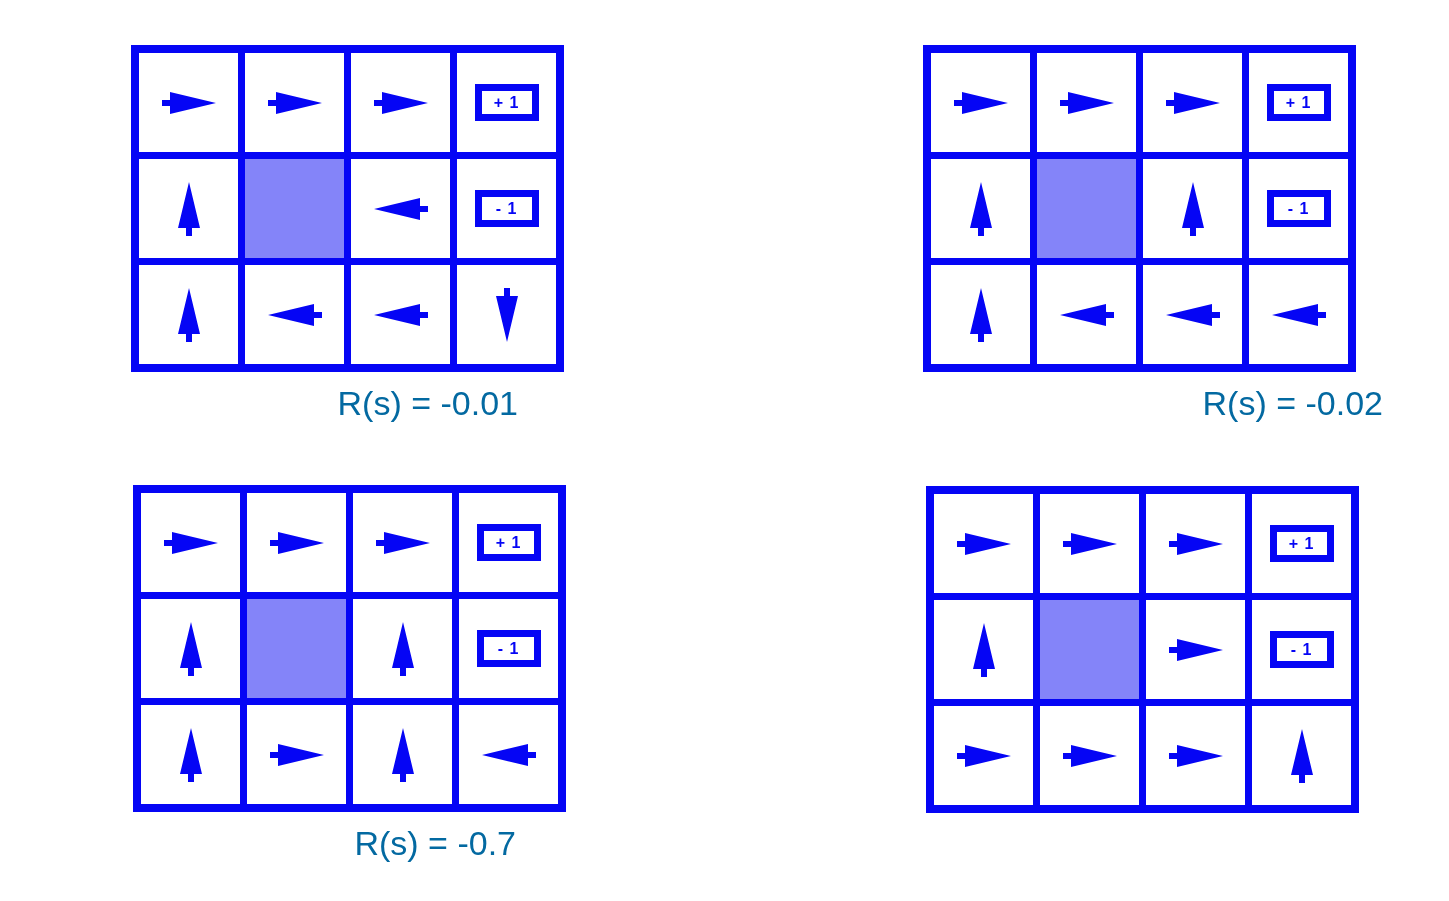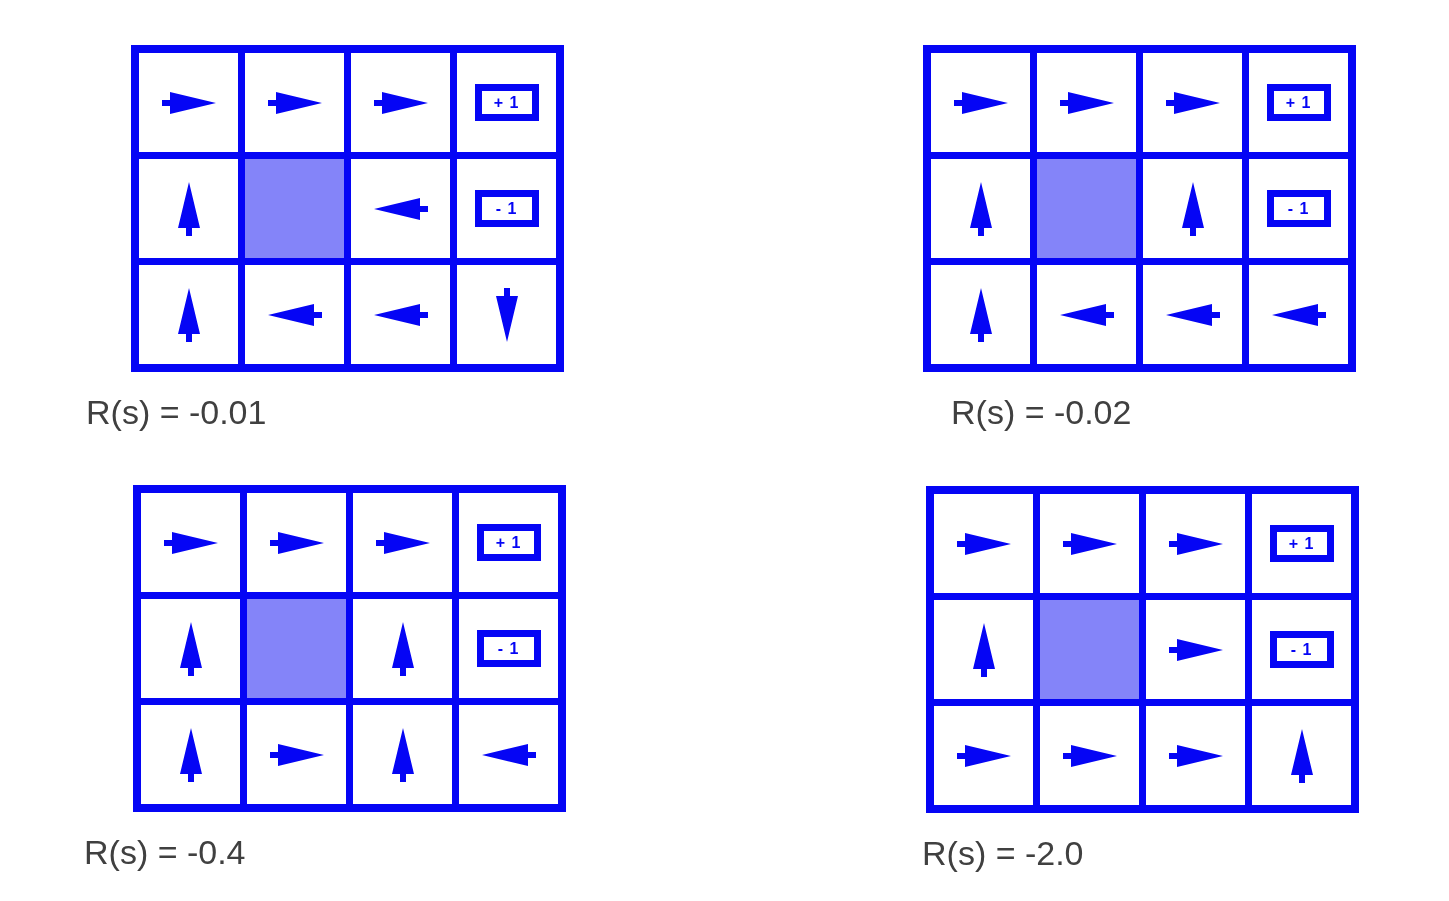--- a/index.html
+++ b/index.html
@@ -53,25 +53,25 @@
     align-items: center;
     justify-content: center;
     color: var(--blue, #0505f5);
     font-weight: bold;
     font-size: 16px;
     letter-spacing: 1px;
     line-height: 1;
   }
 
   .label {
-    margin-top: 21px;
+    margin-top: 12px;
     width: 432px;
-    text-align: left;
+    text-align: right;
     font-size: 34px;
-    color: #404040;
+    color: #0369a1;
     white-space: nowrap;
   }
   .g0 .label { transform: translateX(-45px); }
   .g1 .label { transform: translateX(28px); }
   .g2 .label { transform: translateX(-49px); }
   .g3 .label { transform: translateX(-4px); }
 </style>
 </head>
 <body>
 
@@ -238,21 +238,21 @@
           <svg viewBox="0 0 58 24" width="58" height="24" class="arrow up">
             <polygon points="10,1 56,12 10,23 10,15 2,15 2,9 10,9" fill="#0505f5"></polygon>
           </svg>
         </div>
         <div class="cell">
           <svg viewBox="0 0 58 24" width="58" height="24" class="arrow left">
             <polygon points="10,1 56,12 10,23 10,15 2,15 2,9 10,9" fill="#0505f5"></polygon>
           </svg>
         </div>
       </div>
-    <div class="label">R(s) = -0.4</div>
+    <div class="label">R(s) = -0.7</div>
   </section>
   <section class="group g3">
     <div class="grid">
         <div class="cell">
           <svg viewBox="0 0 58 24" width="58" height="24" class="arrow right">
             <polygon points="10,1 56,12 10,23 10,15 2,15 2,9 10,9" fill="#0505f5"></polygon>
           </svg>
         </div>
         <div class="cell">
           <svg viewBox="0 0 58 24" width="58" height="24" class="arrow right">
@@ -295,15 +295,14 @@
           <svg viewBox="0 0 58 24" width="58" height="24" class="arrow right">
             <polygon points="10,1 56,12 10,23 10,15 2,15 2,9 10,9" fill="#0505f5"></polygon>
           </svg>
         </div>
         <div class="cell">
           <svg viewBox="0 0 58 24" width="58" height="24" class="arrow up">
             <polygon points="10,1 56,12 10,23 10,15 2,15 2,9 10,9" fill="#0505f5"></polygon>
           </svg>
         </div>
       </div>
-    <div class="label">R(s) = -2.0</div>
   </section>
 </div>
 
 </body></html>

